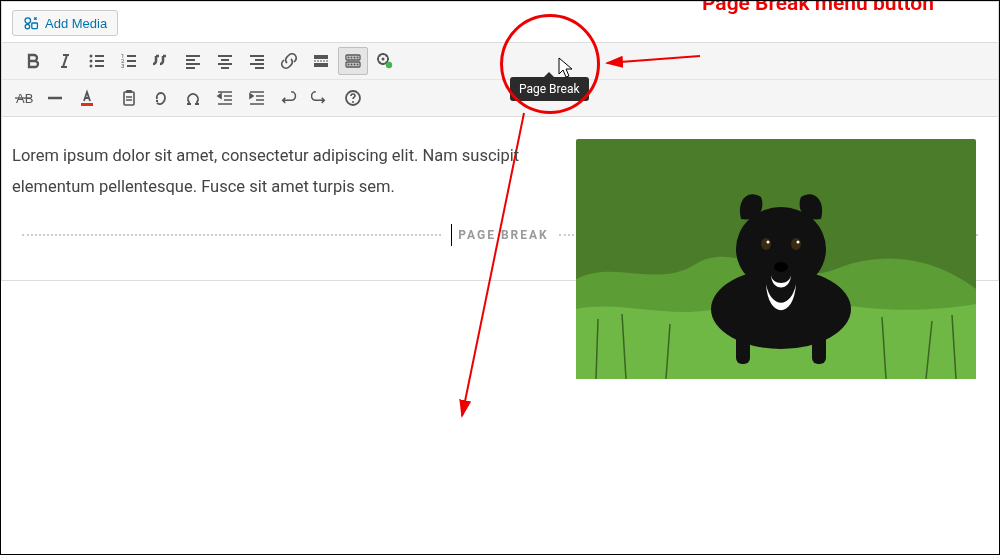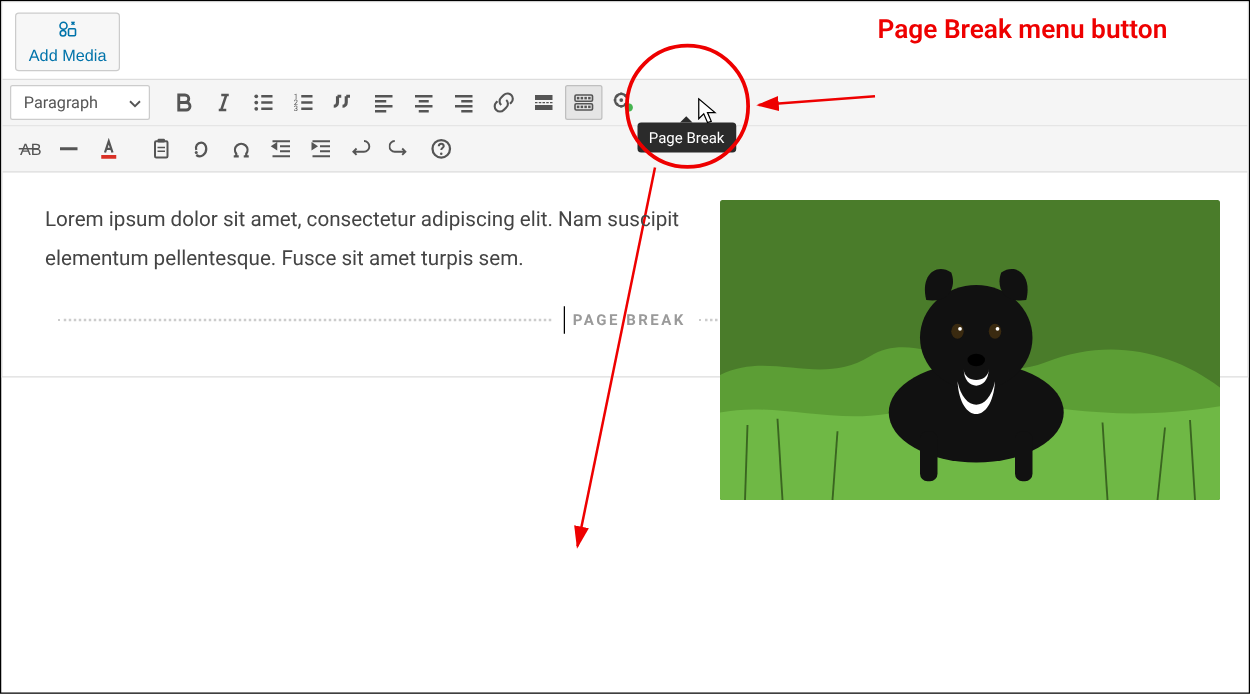--- a/index.html
+++ b/index.html
@@ -4,21 +4,21 @@
 <style>
   * { box-sizing: border-box; margin: 0; padding: 0; }
   body { font-family: -apple-system, BlinkMacSystemFont, "Segoe UI", Roboto, Arial, sans-serif; background: #fff; width: 1000px; height: 555px; overflow: hidden; border: 1px solid #000; }
 
   .editor-wrap { border: 1px solid #ddd; margin: 0; }
 
   .media-bar { padding: 8px 10px 6px; border-bottom: 1px solid #ddd; background: #fff; }
   .add-media-btn {
     display: inline-flex; align-items: center; gap: 6px;
     border: 1px solid #ccc; background: #f7f7f7; color: #0073aa;
-    font-size: 13px; padding: 4px 10px; border-radius: 3px; cursor: pointer; flex-direction: column;
+    font-size: 13px; padding: 4px 10px; border-radius: 3px; cursor: pointer;
   }
   .add-media-btn .icon { width: 16px; height: 16px; color: #0073aa; }
 
   .toolbar { background: #f5f5f5; border-bottom: 1px solid #ddd; position: relative; }
   .toolbar-row { display: flex; align-items: center; padding: 4px 6px; gap: 2px; }
   .toolbar-row + .toolbar-row { border-top: 1px solid #e5e5e5; }
 
   .format-select {
     display: flex; align-items: center; justify-content: space-between;
     border: 1px solid #ccc; background: #fff; height: 28px; padding: 0 6px 0 10px;
@@ -57,21 +57,21 @@
   }
   .annotation-label {
     position: absolute; top: -52px; left: 700px; color: #e00; font-size: 21px; font-weight: 600;
     pointer-events: none;
   }
   .arrow-svg {
     position: absolute; top: -42px; left: 0; width: 1000px; height: 500px;
     pointer-events: none;
   }
 
-  .content { padding: 24px 34px 18px; font-size: 16.5px; color: #444; line-height: 1.85; position: relative; }
+  .content { padding: 24px 10px 18px; font-size: 16.5px; color: #444; line-height: 1.85; position: relative; }
   .content p { margin-bottom: 22px; max-width: 520px; }
 
   .img-placeholder {
     position: absolute; top: 22px; right: 22px; width: 400px; height: 240px;
     border-radius: 2px; overflow: hidden;
   }
   .img-placeholder svg { width: 100%; height: 100%; display: block; }
 
   .page-break-line {
     display: flex; align-items: center; margin: 8px 0 16px;
@@ -105,28 +105,20 @@
         </svg>
       </span>
       <span>Add Media</span>
     </button>
   </div>
 
   <div class="toolbar-area">
     <div class="toolbar">
 
       <div class="toolbar-row">
-        <div class="format-select">
-          <span>Paragraph</span>
-          <span class="caret">
-            <svg viewBox="0 0 10 10">
-                <path d="M1 3l4 4 4-4" fill="none" stroke="#555" stroke-width="1.5"></path>
-              </svg>
-          </span>
-        </div>
         <span class="sep"></span>
 
         <span class="tb-btn">
             <svg viewBox="0 0 20 20">
               <path d="M6 4h5a3 3 0 010 6H6zm0 6h6a3 3 0 010 6H6z" fill="none" stroke="currentColor" stroke-width="2.3"></path>
             </svg>
           </span>
         <span class="tb-btn">
             <svg viewBox="0 0 20 20">
               <path d="M8 4h6M6 16h6M12 4l-4 12" stroke="currentColor" stroke-width="2"></path>

